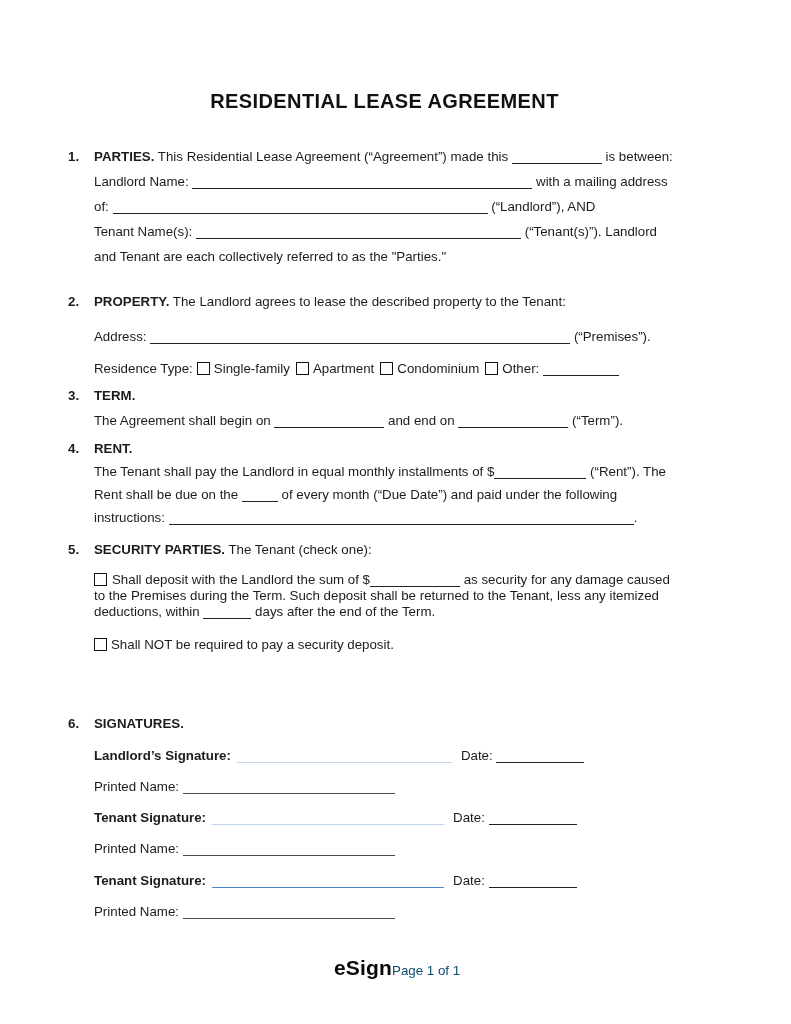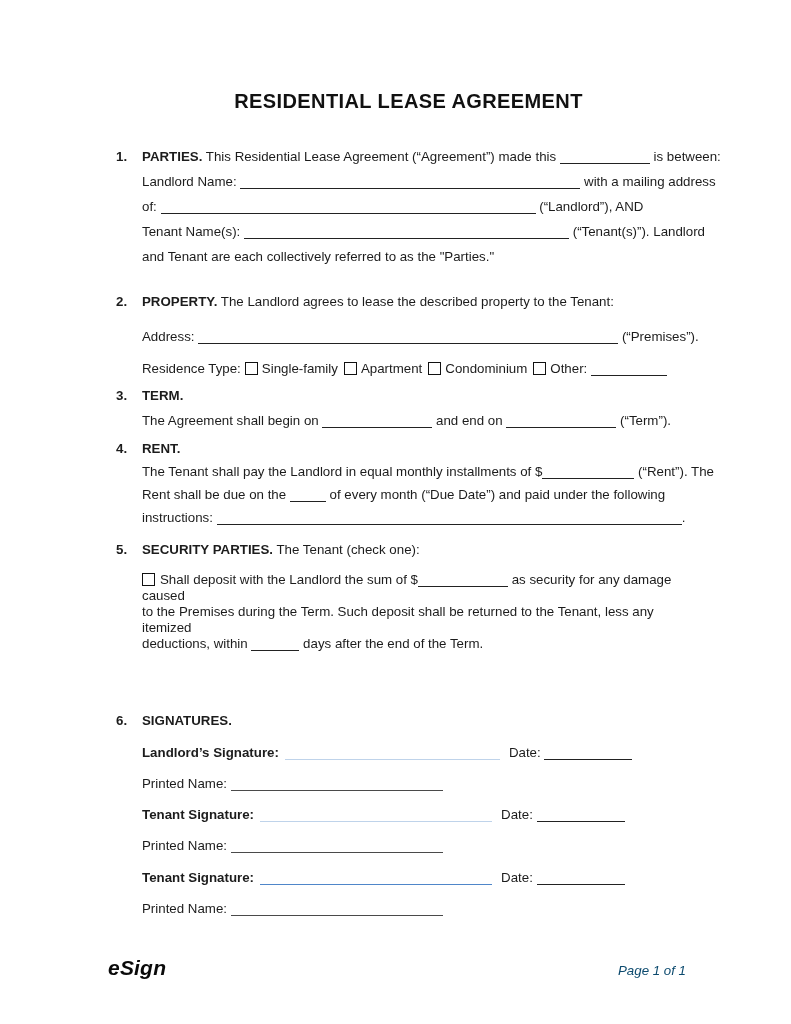--- a/index.html
+++ b/index.html
@@ -1,20 +1,20 @@
 <!DOCTYPE html>
 <html><head>
 <meta charset="utf-8">
 <style>
   html,body{margin:0;padding:0;background:#ffffff;}
   .page{
     position:relative;
     width:791px;height:1024px;
     box-sizing:border-box;
-    padding:90px 90px 0 116px;
+    padding:90px 90px 0 68px;
     background:#fff;
     font-family:"Liberation Sans","DejaVu Sans",sans-serif;
     font-size:13.3px;
     color:#1c1c1c;
     overflow:hidden;
   }
   h1.doc-title{
     margin:0;
     font-size:20px;
     font-weight:bold;
@@ -44,21 +44,21 @@
       border:1.8px solid #111;background:#fff;vertical-align:-2px;margin:0 4px 0 6px;}
   .cb.first{margin-left:4px;}
   .tight .cb{margin:0 5px 0 0;}
   
   .sigline{display:inline-block;height:13px;vertical-align:-3px;margin:0 9px 0 6px;
            border-bottom:1.5px solid #bfd3ea;}
   .sigline.strong{border-bottom-color:#4f86c9;}
   .sl1{width:215px;} .sl2{width:232px;}
   .footer{
     position:absolute;left:108px;right:105px;bottom:44px;
-    display:flex;justify-content:space-between;align-items:baseline;font-style:italic;
+    display:flex;justify-content:center;align-items:baseline;
   }
   .brand{font-weight:800;font-size:21px;letter-spacing:.2px;color:#0a0a0a;}
   .pagenum{font-size:13.3px;color:#0c4a6e;}
 </style>
 </head>
 <body>
 
 <div class="page">
 
   <h1 class="doc-title">RESIDENTIAL LEASE AGREEMENT</h1>
@@ -89,20 +89,21 @@
     <p class="mt1"><span>instructions:</span> <span class="bl w465"></span><span>.</span></p>
   </div>
 
   <div class="sec mt12">
     <p><span class="num">5.</span><b>SECURITY PARTIES.</b> <span>The Tenant (check one):</span></p>
     <div class="tight mt12">
       <p><span class="cb"></span><span>Shall deposit with the Landlord the sum of $</span><span class="bl w90"></span> <span>as security for any damage caused</span></p>
       <p><span>to the Premises during the Term. Such deposit shall be returned to the Tenant, less any itemized</span></p>
       <p><span>deductions, within</span> <span class="bl w48"></span> <span>days after the end of the Term.</span></p>
     </div>
+    <p class="mt15"><span class="cb" style="margin-left:0;"></span><span>Shall NOT be required to pay a security deposit.</span></p>
   </div>
 
   <div class="sec mt59">
     <p><span class="num">6.</span><b>SIGNATURES.</b></p>
 
     <p class="mt12"><b>Landlord’s Signature:</b><span class="sigline sl1"></span><span>Date:</span> <span class="bl w88"></span></p>
     <p class="mt11 printed"><span>Printed Name:</span> <span class="bl w212"></span></p>
 
     <p class="mt11"><b>Tenant Signature:</b><span class="sigline sl2"></span><span>Date:</span> <span class="bl w88"></span></p>
     <p class="mt11 printed"><span>Printed Name:</span> <span class="bl w212"></span></p>

